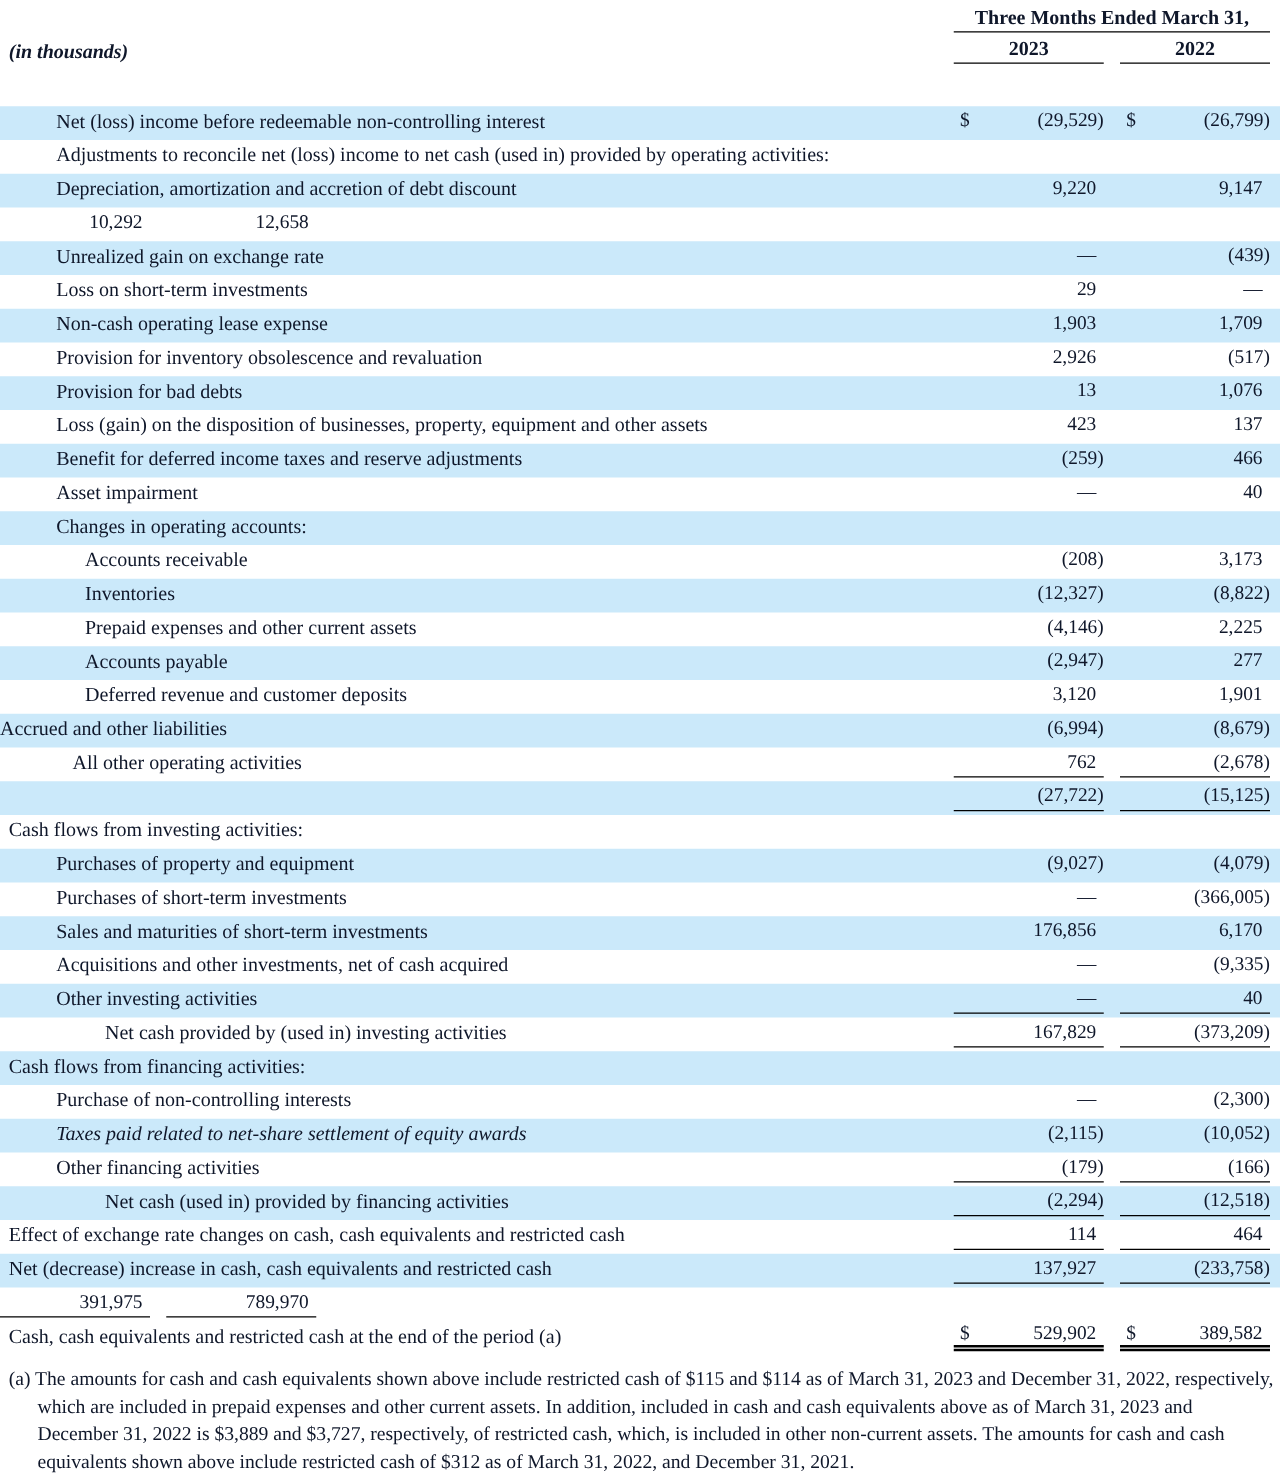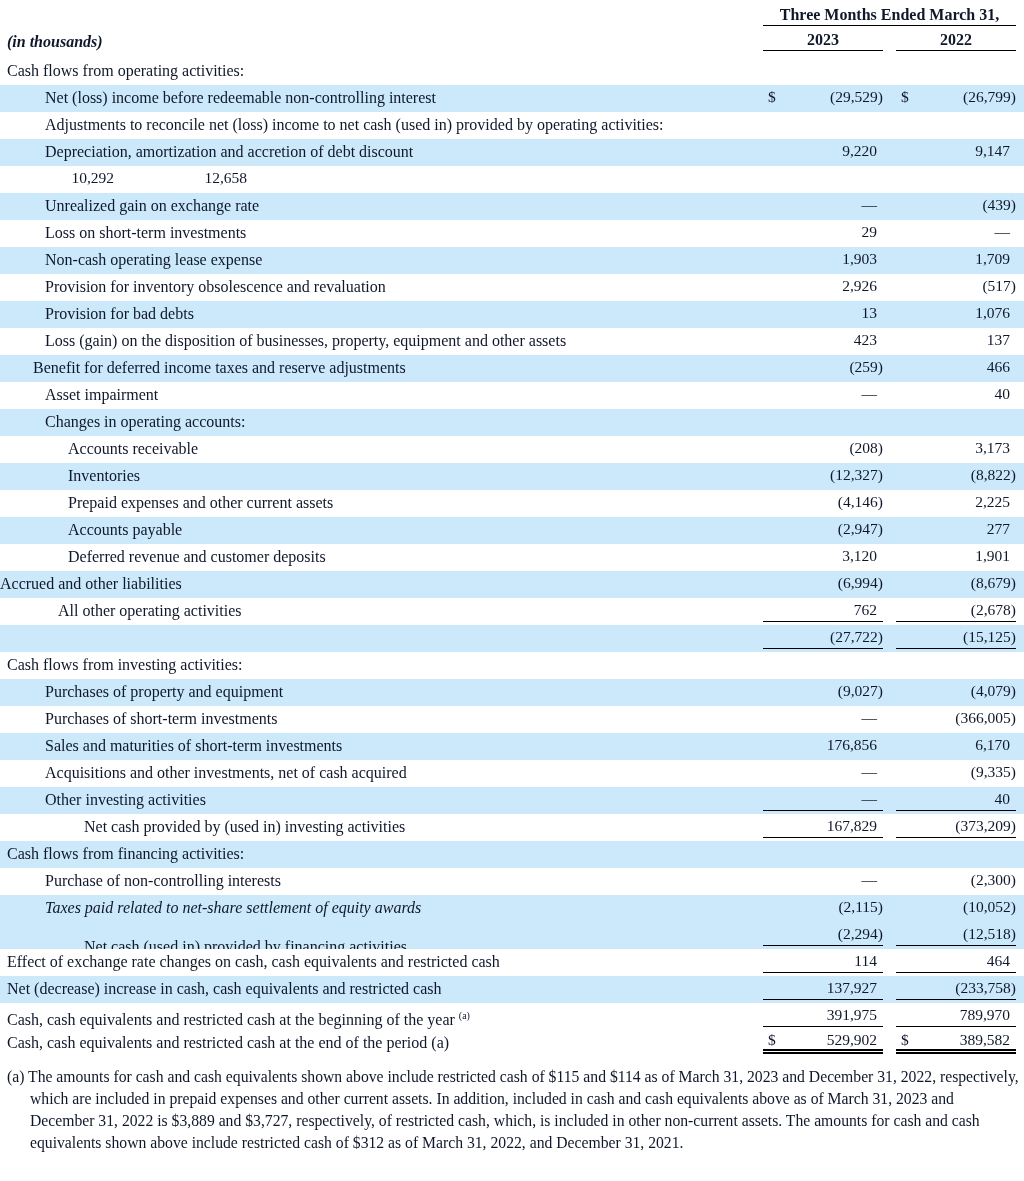--- a/index.html
+++ b/index.html
@@ -67,21 +67,20 @@
     </div>
     <div class="subhead">
       <div class="units">(in thousands)</div>
       <div class="yearcol">2023</div>
       <div class="yearcol">2022</div>
     </div>
   </div>
 
   <div id="rows">
       <div class="row">
-        <div class="label" style="padding-left: 7px;">Cash flows from operating activities:</div>
         <div class="col">
           <span class="dollar"></span>
           <span class="val"></span>
         </div>
         <div class="col">
           <span class="dollar"></span>
           <span class="val"></span>
         </div>
       </div>
       <div class="row hl">
@@ -187,21 +186,21 @@
         <div class="col">
           <span class="dollar"></span>
           <span class="val">423</span>
         </div>
         <div class="col">
           <span class="dollar"></span>
           <span class="val">137</span>
         </div>
       </div>
       <div class="row hl">
-        <div class="label" style="padding-left: 33px;">Benefit for deferred income taxes and reserve adjustments</div>
+        <div class="label" style="padding-left: 45px;">Benefit for deferred income taxes and reserve adjustments</div>
         <div class="col">
           <span class="dollar"></span>
           <span class="val paren">(259)</span>
         </div>
         <div class="col">
           <span class="dollar"></span>
           <span class="val">466</span>
         </div>
       </div>
       <div class="row">
@@ -417,22 +416,33 @@
         <div class="label" style="padding-left: 45px; font-style: italic;">Taxes paid related to net-share settlement of equity awards</div>
         <div class="col">
           <span class="dollar"></span>
           <span class="val paren">(2,115)</span>
         </div>
         <div class="col">
           <span class="dollar"></span>
           <span class="val paren">(10,052)</span>
         </div>
       </div>
-      <div class="row hl">
-        <div class="label" style="padding-left: 84px; margin-top: 12px;">Net cash (used in) provided by financing activities</div>
+      <div class="row">
+        <div class="label" style="padding-left: 45px;">Other financing activities</div>
+        <div class="col bb-s">
+          <span class="dollar"></span>
+          <span class="val paren">(179)</span>
+        </div>
+        <div class="col bb-s">
+          <span class="dollar"></span>
+          <span class="val paren">(166)</span>
+        </div>
+      </div>
+      <div class="row hl">
+        <div class="label" style="padding-left: 84px;">Net cash (used in) provided by financing activities</div>
         <div class="col bb-s">
           <span class="dollar"></span>
           <span class="val paren">(2,294)</span>
         </div>
         <div class="col bb-s">
           <span class="dollar"></span>
           <span class="val paren">(12,518)</span>
         </div>
       </div>
       <div class="row">
@@ -451,21 +461,20 @@
         <div class="col bb-s">
           <span class="dollar"></span>
           <span class="val">137,927</span>
         </div>
         <div class="col bb-s">
           <span class="dollar"></span>
           <span class="val paren">(233,758)</span>
         </div>
       </div>
       <div class="row">
-        <div class="label" style="padding-left: 7px;">Cash, cash equivalents and restricted cash at the beginning of the year <sup>(a)</sup></div>
         <div class="col bb-s">
           <span class="dollar"></span>
           <span class="val">391,975</span>
         </div>
         <div class="col bb-s">
           <span class="dollar"></span>
           <span class="val">789,970</span>
         </div>
       </div>
       <div class="row">

